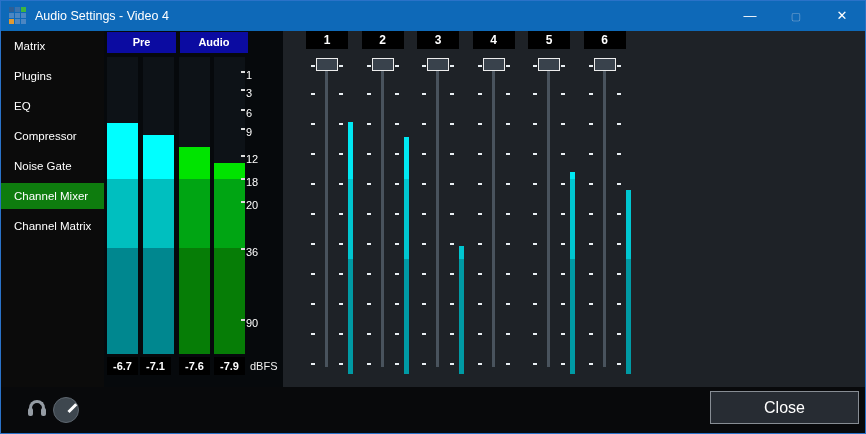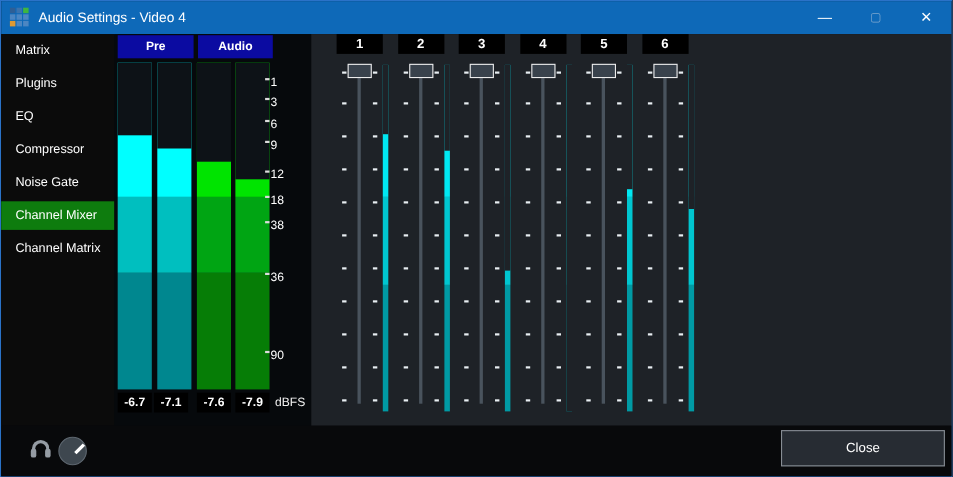--- a/index.html
+++ b/index.html
@@ -37,21 +37,21 @@
   .ch-meter{position:absolute;left:49px;top:28px;width:5px;height:315px;}
   .ch-meter .zone{position:absolute;left:0;width:100%;}
   .ch-meter .unlit{position:absolute;left:0;top:0;width:100%;background:#1e2227;}
   
   .footer{position:absolute;left:0;top:386px;width:866px;height:47px;background:#08090b;}
   .hp-icon{position:absolute;left:27px;top:13px;width:18px;height:17px;}
   .hp-band{position:absolute;left:1px;top:0;width:16px;height:12px;border:3px solid #959ca4;border-bottom:none;border-radius:9px 9px 0 0;}
   .hp-pad{position:absolute;top:8px;width:5px;height:8px;background:#959ca4;border-radius:2px;}
   .knob{position:absolute;left:52px;top:10px;width:26px;height:26px;border-radius:50%;background:#3e474f;border:1px solid #5e6770;cursor:pointer;}
   .knob .line{position:absolute;left:13px;top:3px;width:3px;height:11px;background:#fff;transform:rotate(45deg);transform-origin:center bottom;}
-  .close-btn{position:absolute;left:709px;top:4px;width:149px;height:33px;background:#272c33;border:1px solid #878d94;color:#fff;font-size:12px;text-align:center;line-height:31px;cursor:pointer;}
+  .close-btn{position:absolute;left:709px;top:4px;width:149px;height:33px;background:#272c33;border:1px solid #878d94;color:#fff;font-size:16px;text-align:center;line-height:31px;cursor:pointer;}
 </style>
 </head>
 <body>
 
 <div class="window">
 
   <div class="titlebar">
     <div class="app-icon">
         <span style="background: rgb(46, 95, 150);"></span>
         <span style="background: rgb(59, 115, 174);"></span>
@@ -135,21 +135,21 @@
         <div class="scale-tick" style="top: 124px;">
           <span class="dash"></span>
           <span class="num">12</span>
         </div>
         <div class="scale-tick" style="top: 147px;">
           <span class="dash"></span>
           <span class="num">18</span>
         </div>
         <div class="scale-tick" style="top: 170px;">
           <span class="dash"></span>
-          <span class="num">38</span>
+          <span class="num">20</span>
         </div>
         <div class="scale-tick" style="top: 217px;">
           <span class="dash"></span>
           <span class="num">36</span>
         </div>
         <div class="scale-tick" style="top: 288px;">
           <span class="dash"></span>
           <span class="num">90</span>
         </div>
       </div>

